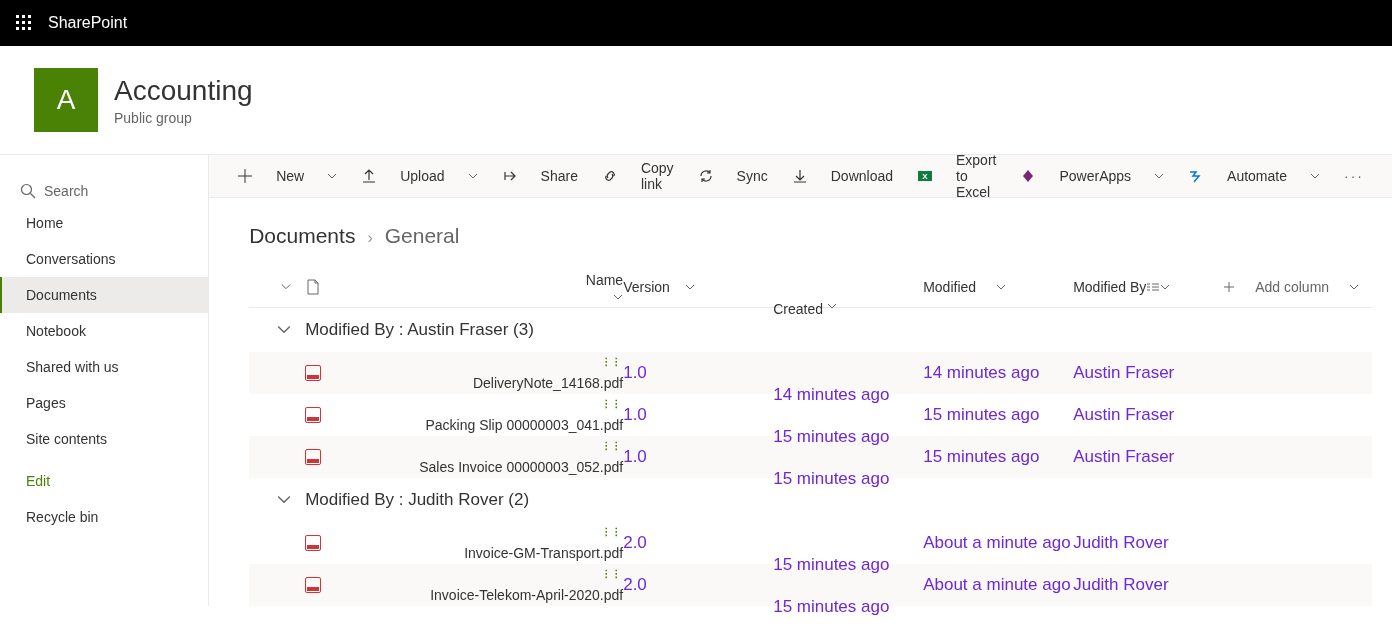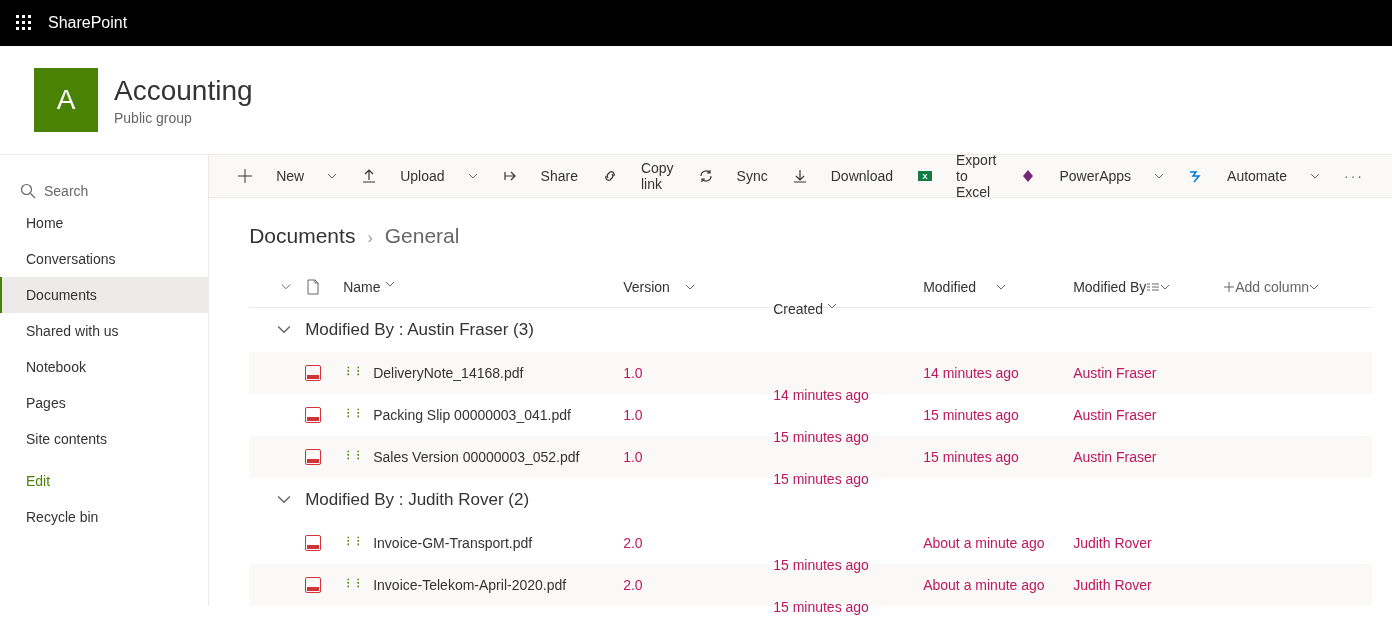--- a/index.html
+++ b/index.html
@@ -44,36 +44,36 @@
 .bc { padding: 26px 0 18px 40px; display: flex; align-items: baseline; gap: 12px; }
 .bc-root { font-size: 21px; font-weight: 300; color: #333; cursor: pointer; }
 .bc-sep { font-size: 16px; color: #999; }
 .bc-leaf { font-size: 21px; font-weight: 300; color: #666; }
 
 
 .table { padding-left: 40px; padding-right: 20px; }
 .hdr { display: flex; align-items: center; height: 42px; border-bottom: 1px solid #eaeaea; font-size: 14px; color: #333; }
 .col-exp { width: 56px; display: flex; justify-content: flex-end; padding-right: 14px; }
 .col-ico { width: 38px; display: flex; align-items: center; }
-.col-name { width: 280px; display: flex; align-items: flex-start; gap: 4px; }
+.col-name { width: 280px; display: flex; align-items: flex-end; gap: 4px; flex-direction: column; }
 .col-ver { width: 150px; display: flex; align-items: center; gap: 15px; }
 .col-cre { width: 150px; display: flex; align-items: flex-start; gap: 4px; margin-top: 44px; }
 .col-mod { width: 150px; display: flex; align-items: center; gap: 20px; }
 .col-by  { width: 150px; display: flex; align-items: center; }
-.col-add { flex: 1; display: flex; align-items: center; gap: 0; color: #666; }
+.col-add { flex: 1; display: flex; align-items: center; gap: 20px; color: #666; }
 .hdr .chev { width: 10px; height: 10px; color: #666; }
 .group-hdr { display: flex; align-items: center; height: 44px; font-size: 17px; font-weight: 300; color: #333; }
 .group-hdr .col-exp svg { width: 14px; height: 14px; cursor: pointer; color: #666; }
 .row { display: flex; align-items: center; height: 42px; font-size: 14px; color: #333; }
 .row.alt { background: #faf9f8; }
 .row .col-name { gap: 8px; }
 .row .fileico { width: 16px; height: 16px; border: 1px solid #d13438; border-radius: 2px; position: relative; }
 .row .fileico::after { content: ""; position: absolute; bottom: 1px; left: 1px; right: 1px; height: 4px; background: #d13438; }
 .row .newbadge { color: #498205; font-size: 10px; font-weight: bold; margin-right: 2px; }
-.col-ver, .col-cre, .col-mod, .col-by { color: #be185d; font-size: 14px; }
+.col-ver, .col-cre, .col-mod, .col-by { color: #6d28d9; font-size: 17px; }
 .hdr .col-ver, .hdr .col-cre, .hdr .col-mod, .hdr .col-by, .hdr .col-name { color: #333; font-size: 14px; }
 .docico { width: 16px; height: 16px; }
 
 
 .chev { display: inline-flex; }
 svg { display: block; }
 </style>
 </head>
 <body>
 
@@ -118,24 +118,24 @@
       <div class="nav-item">
           <span>Home</span>
         </div>
       <div class="nav-item">
           <span>Conversations</span>
         </div>
       <div class="nav-item active">
           <span>Documents</span>
         </div>
       <div class="nav-item">
+          <span>Notebook</span>
+        </div>
+      <div class="nav-item">
           <span>Shared with us</span>
-        </div>
-      <div class="nav-item">
-          <span>Notebook</span>
         </div>
       <div class="nav-item">
           <span>Pages</span>
         </div>
       <div class="nav-item">
           <span>Site contents</span>
         </div>
       <div class="nav-item edit">
           <span>Edit</span>
         </div>
@@ -322,21 +322,21 @@
         <div class="col-by">Austin Fraser</div>
         <div class="col-add"></div>
       </div>
       <div class="row alt">
         <div class="col-exp"></div>
         <div class="col-ico">
             <div class="fileico"></div>
           </div>
         <div class="col-name">
             <span class="newbadge">⋮⋮</span>
-            <span>Sales Version 00000003_052.pdf</span>
+            <span>Sales Invoice 00000003_052.pdf</span>
           </div>
         <div class="col-ver">1.0</div>
         <div class="col-cre">15 minutes ago</div>
         <div class="col-mod">15 minutes ago</div>
         <div class="col-by">Austin Fraser</div>
         <div class="col-add"></div>
       </div>
 
       <div class="group-hdr">
         <div class="col-exp">

